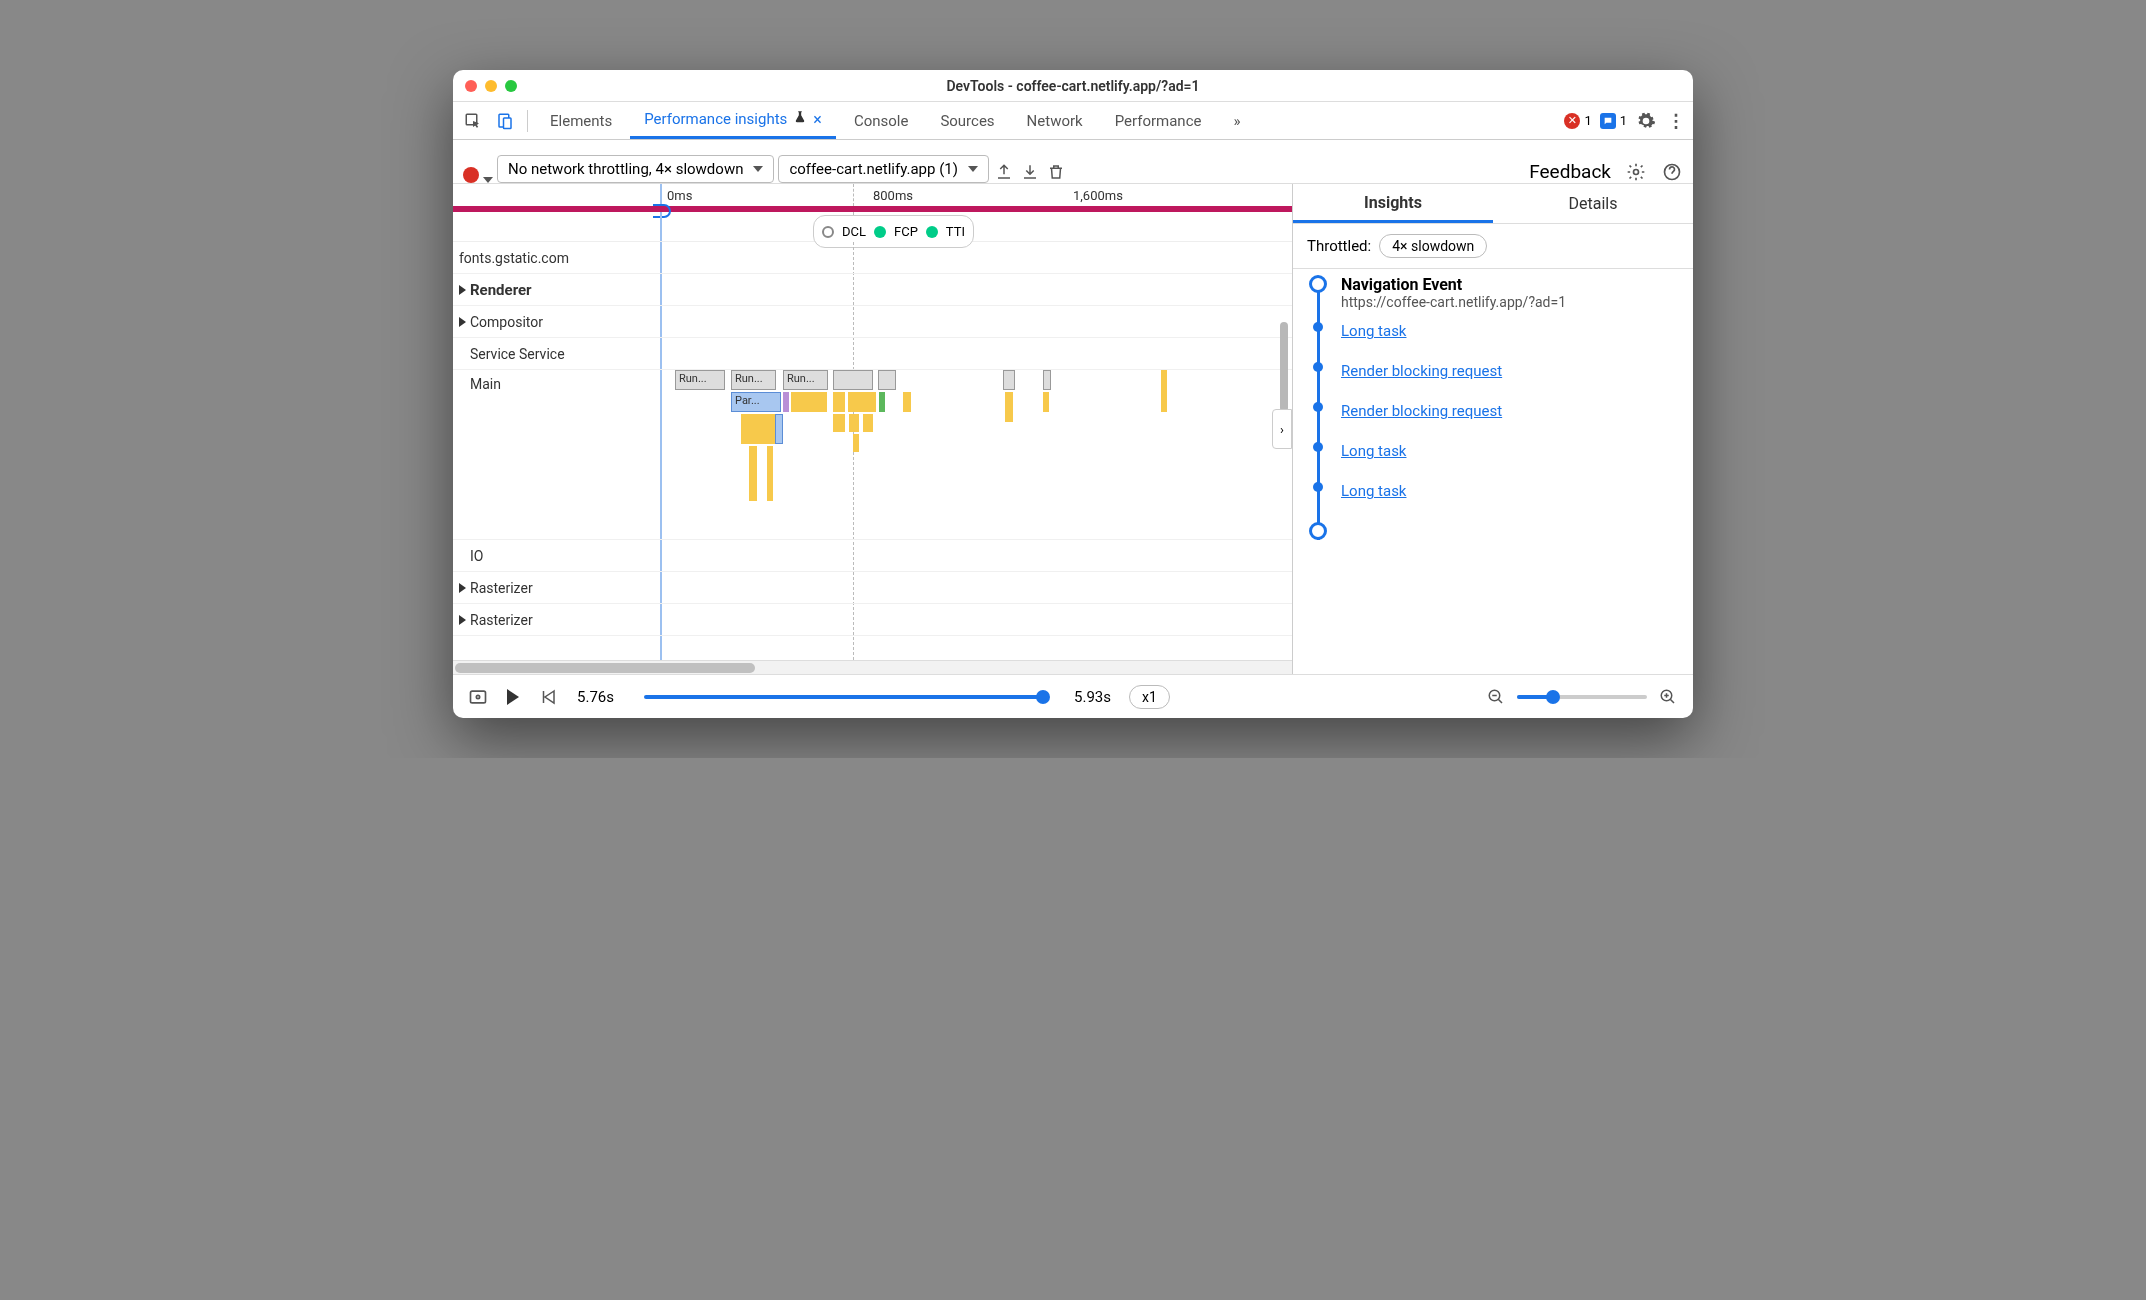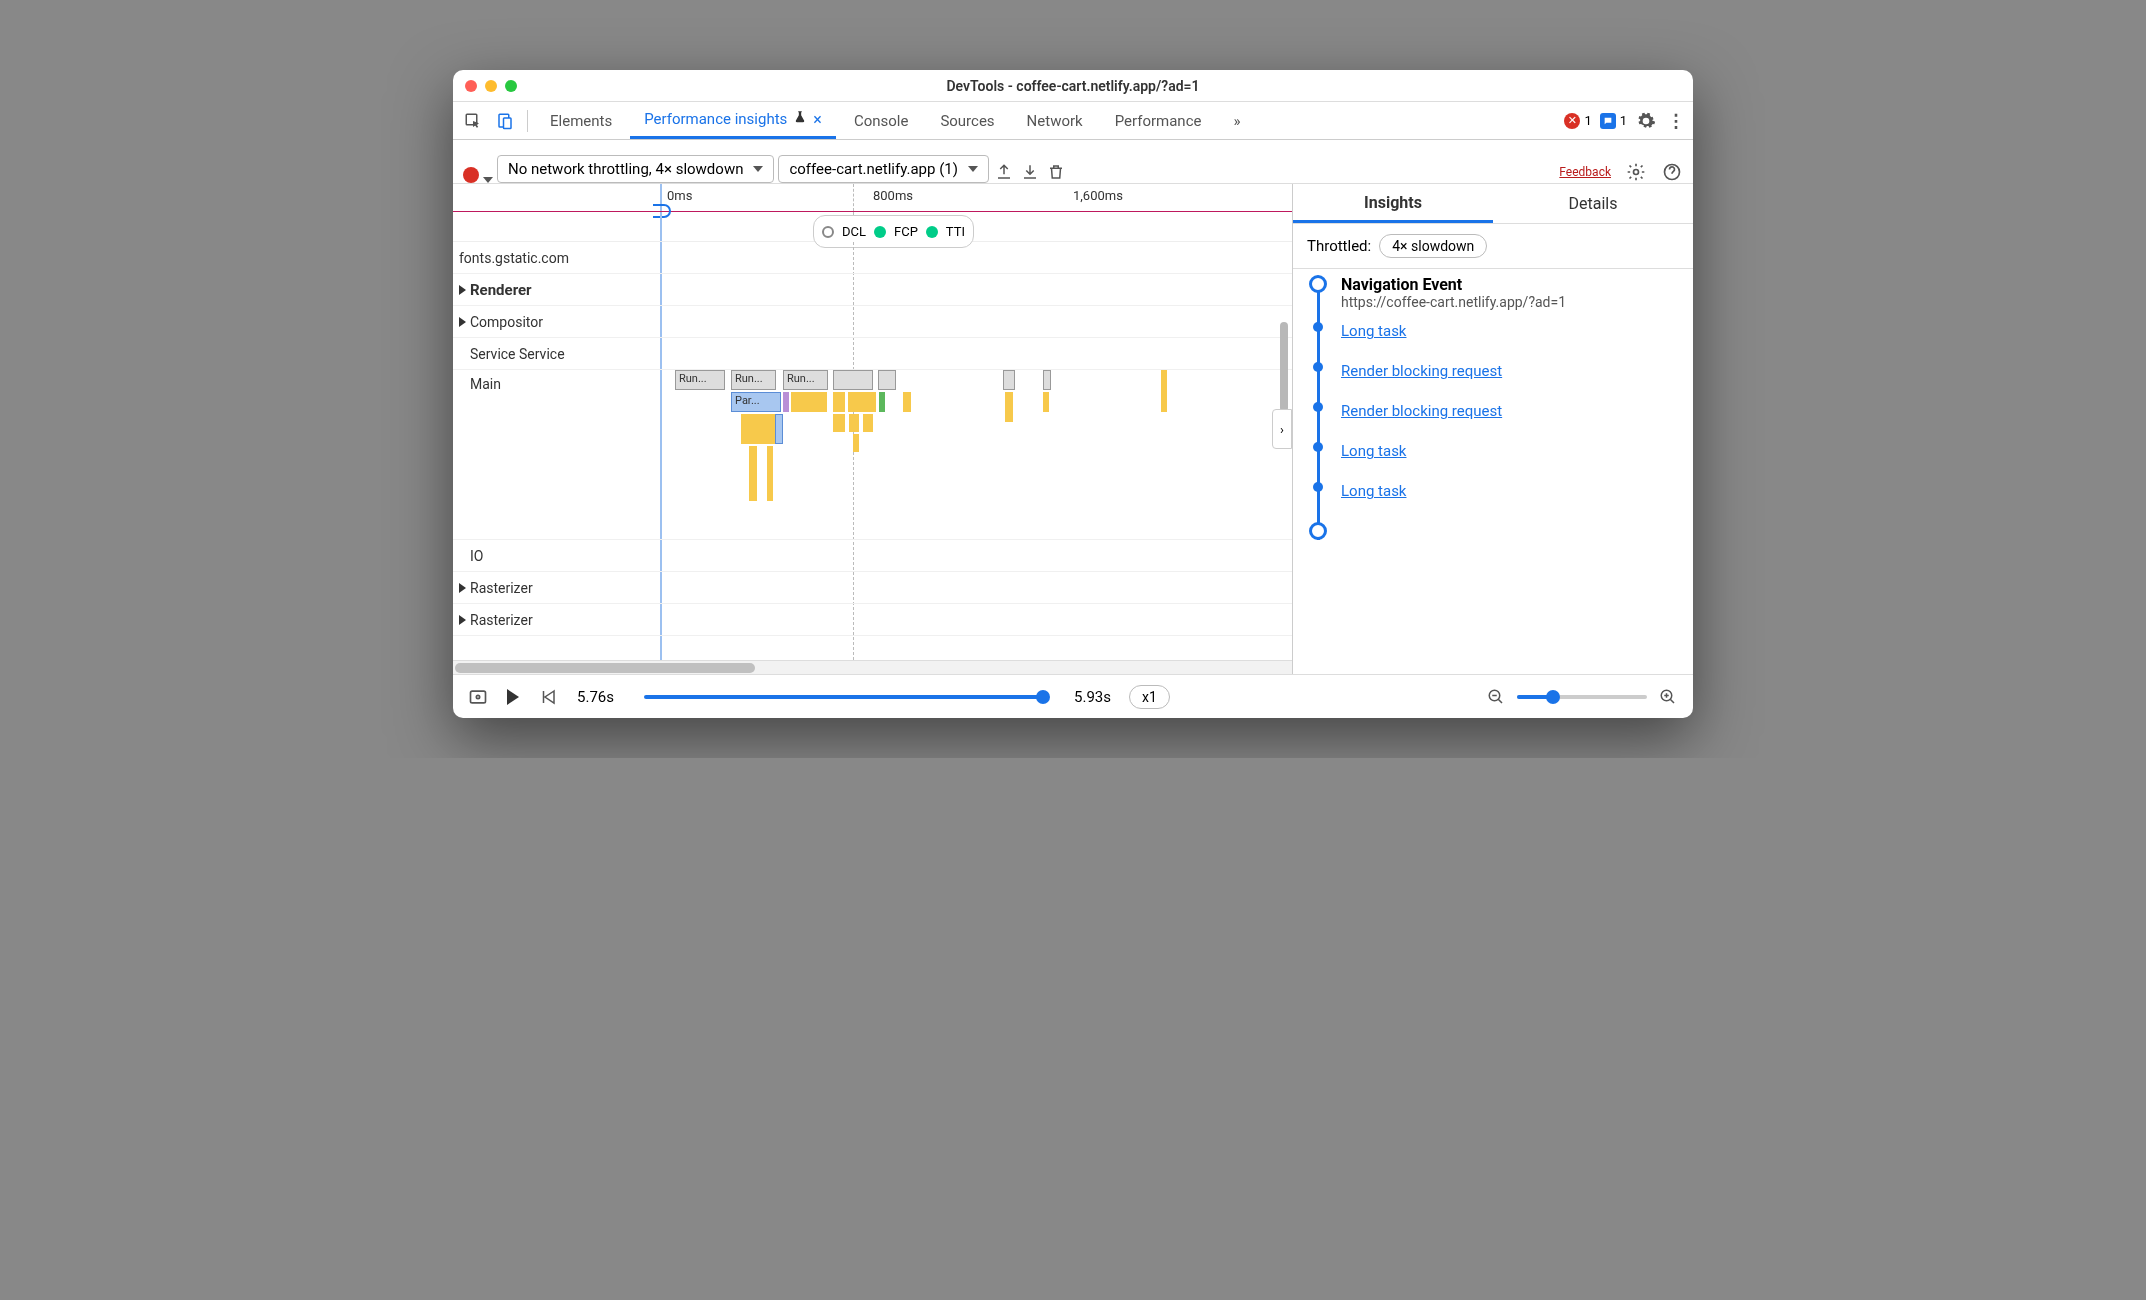--- a/index.html
+++ b/index.html
@@ -16,24 +16,24 @@
   .tab.active { color:#1a73e8; border-bottom:3px solid #1a73e8; }
   .tab-right { margin-left:auto; display:flex; align-items:center; gap:8px; }
   .badge { display:flex; align-items:center; gap:4px; font-size:13px; }
   .badge-circle { width:16px; height:16px; border-radius:50%; display:flex; align-items:center; justify-content:center; color:#fff; font-size:11px; }
   .toolbar { height:44px; display:flex; align-items:flex-end; padding:0 10px; gap:4px; border-bottom:1px solid #ddd; }
   .rec { width:16px; height:16px; background:#d93025; border-radius:50%; }
   .dropdown { border:1px solid #bbb; border-radius:4px; padding:4px 10px; display:flex; align-items:center; gap:10px; font-size:15px; }
   .caret { width:0; height:0; border-left:5px solid transparent; border-right:5px solid transparent; border-top:6px solid #555; }
   .tb-icon { width:22px; height:22px; color:#555; display:flex; align-items:center; justify-content:center; }
   .tb-right { margin-left:auto; display:flex; align-items:center; gap:14px; }
-  .link { color:#b91c1c; text-decoration:underline; font-size:12px; }
+  .link { color:#000000; font-size:19px; }
   .main { display:flex; height:490px; }
   .timeline { flex:1; position:relative; display:flex; flex-direction:column; border-right:1px solid #ccc; overflow:hidden; }
-  .ruler { height:28px; border-bottom:1px solid #be185d; position:relative; font-size:13px; color:#333;text-align:right; }
+  .ruler { height:28px; border-bottom:6px solid #be185d; position:relative; font-size:13px; color:#333;text-align:right; }
   .ruler span { position:absolute; top:4px; }
   .markerbar { height:30px; border-bottom:1px solid #eee; position:relative; }
   .markers { position:absolute; left:360px; top:3px; border:1px solid #ccc; border-radius:12px; padding:8px 8px; display:flex; align-items:center; gap:8px; font-size:13px; background:#fff; }
   .mdot { width:12px; height:12px; border-radius:50%; display:inline-block; }
   .tracks { flex:1; overflow:hidden; position:relative; }
   .track { height:32px; border-bottom:1px solid #f0f0f0; display:flex; align-items:center; padding-left:6px; font-size:14px; color:#333; position:relative; }
   .track.header { font-weight:700; font-size:15px; }
   .tri { display:inline-block; width:0; height:0; border-top:5px solid transparent; border-bottom:5px solid transparent; border-left:7px solid #333; margin-right:4px; }
   .flame { position:absolute; left:210px; right:0; top:0; height:200px; }
   .task { position:absolute; background:#ddd; border:1px solid #999; font-size:11px; padding:1px 3px; height:20px; overflow:hidden; white-space:nowrap; }

